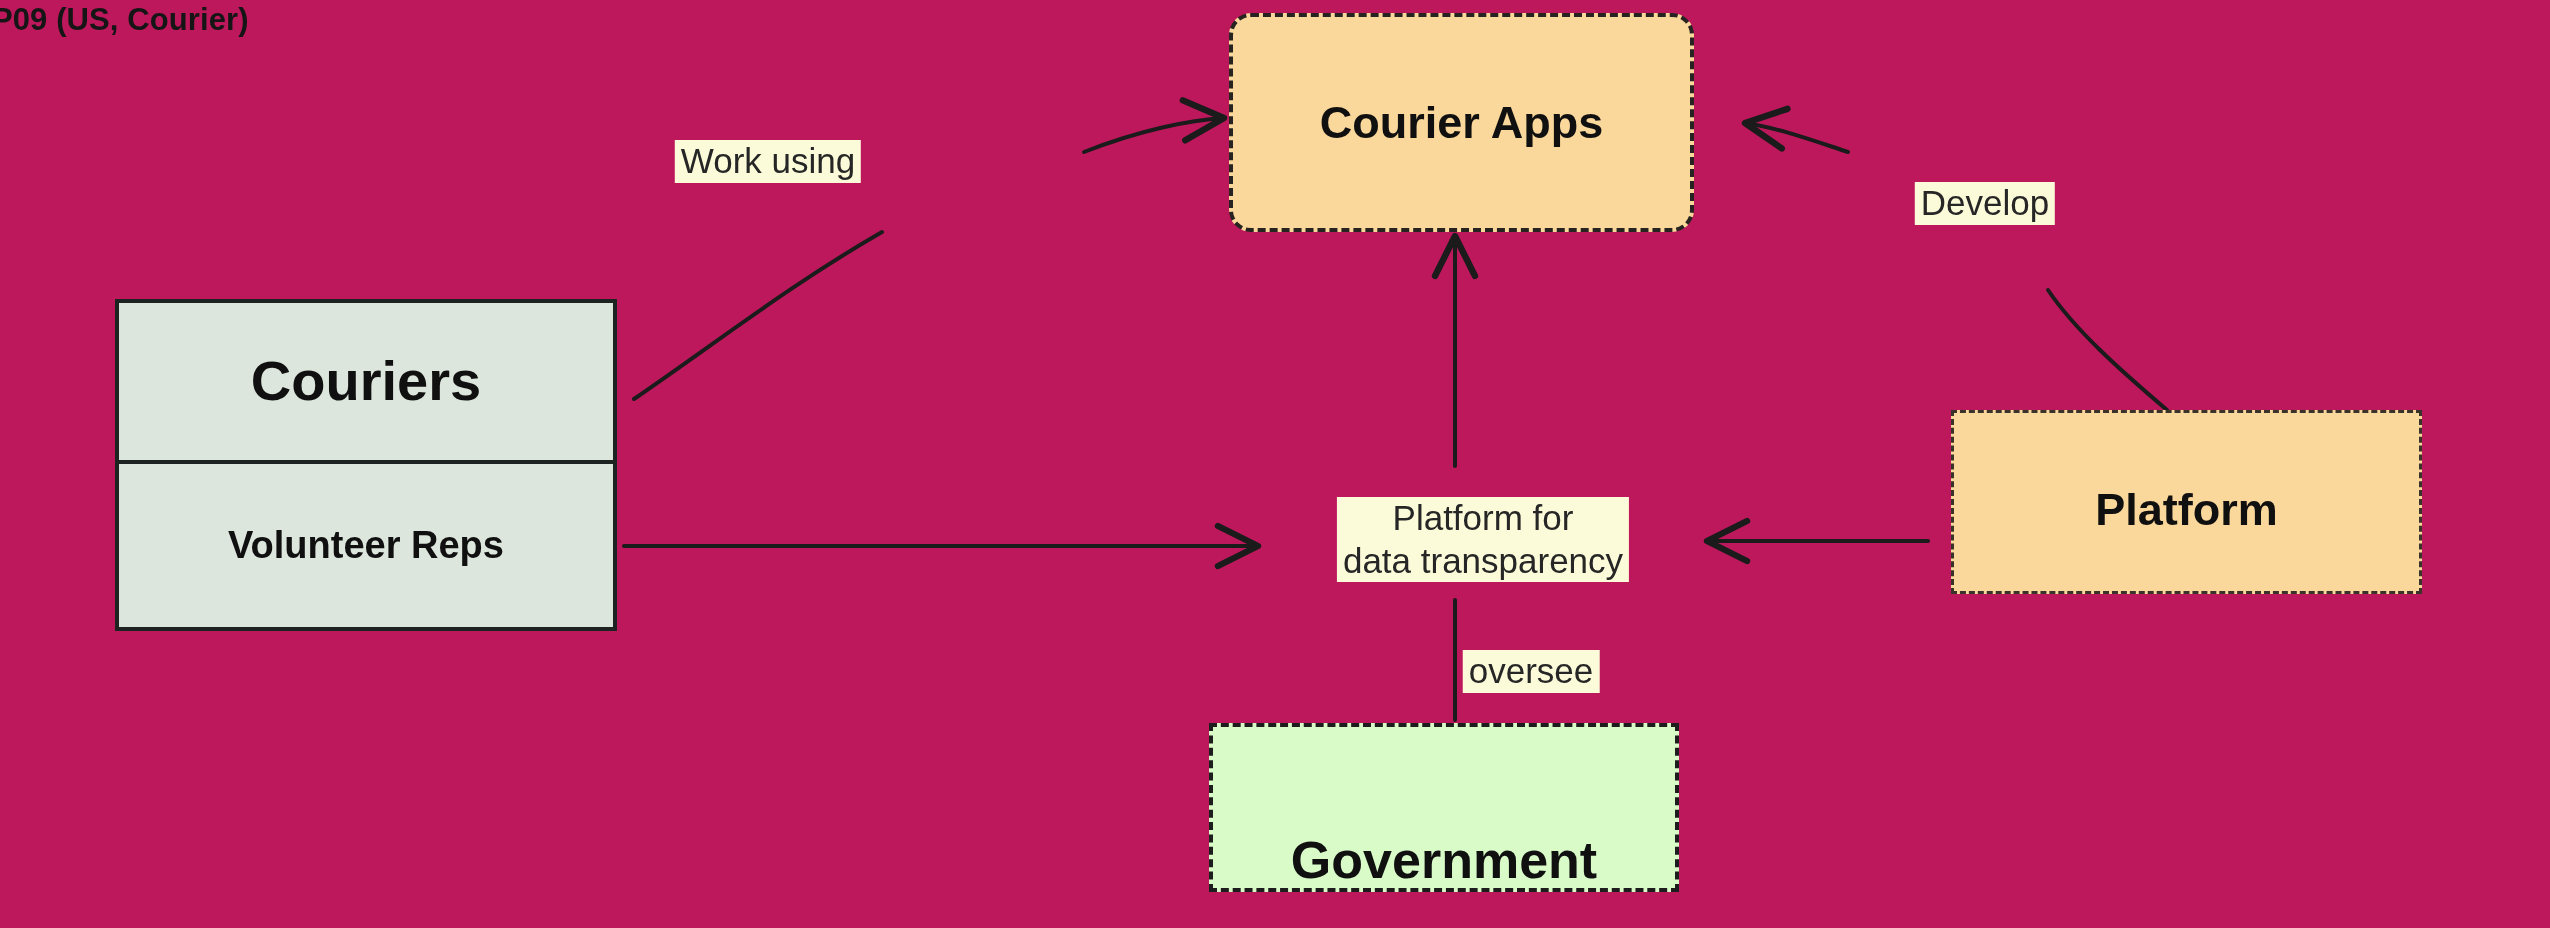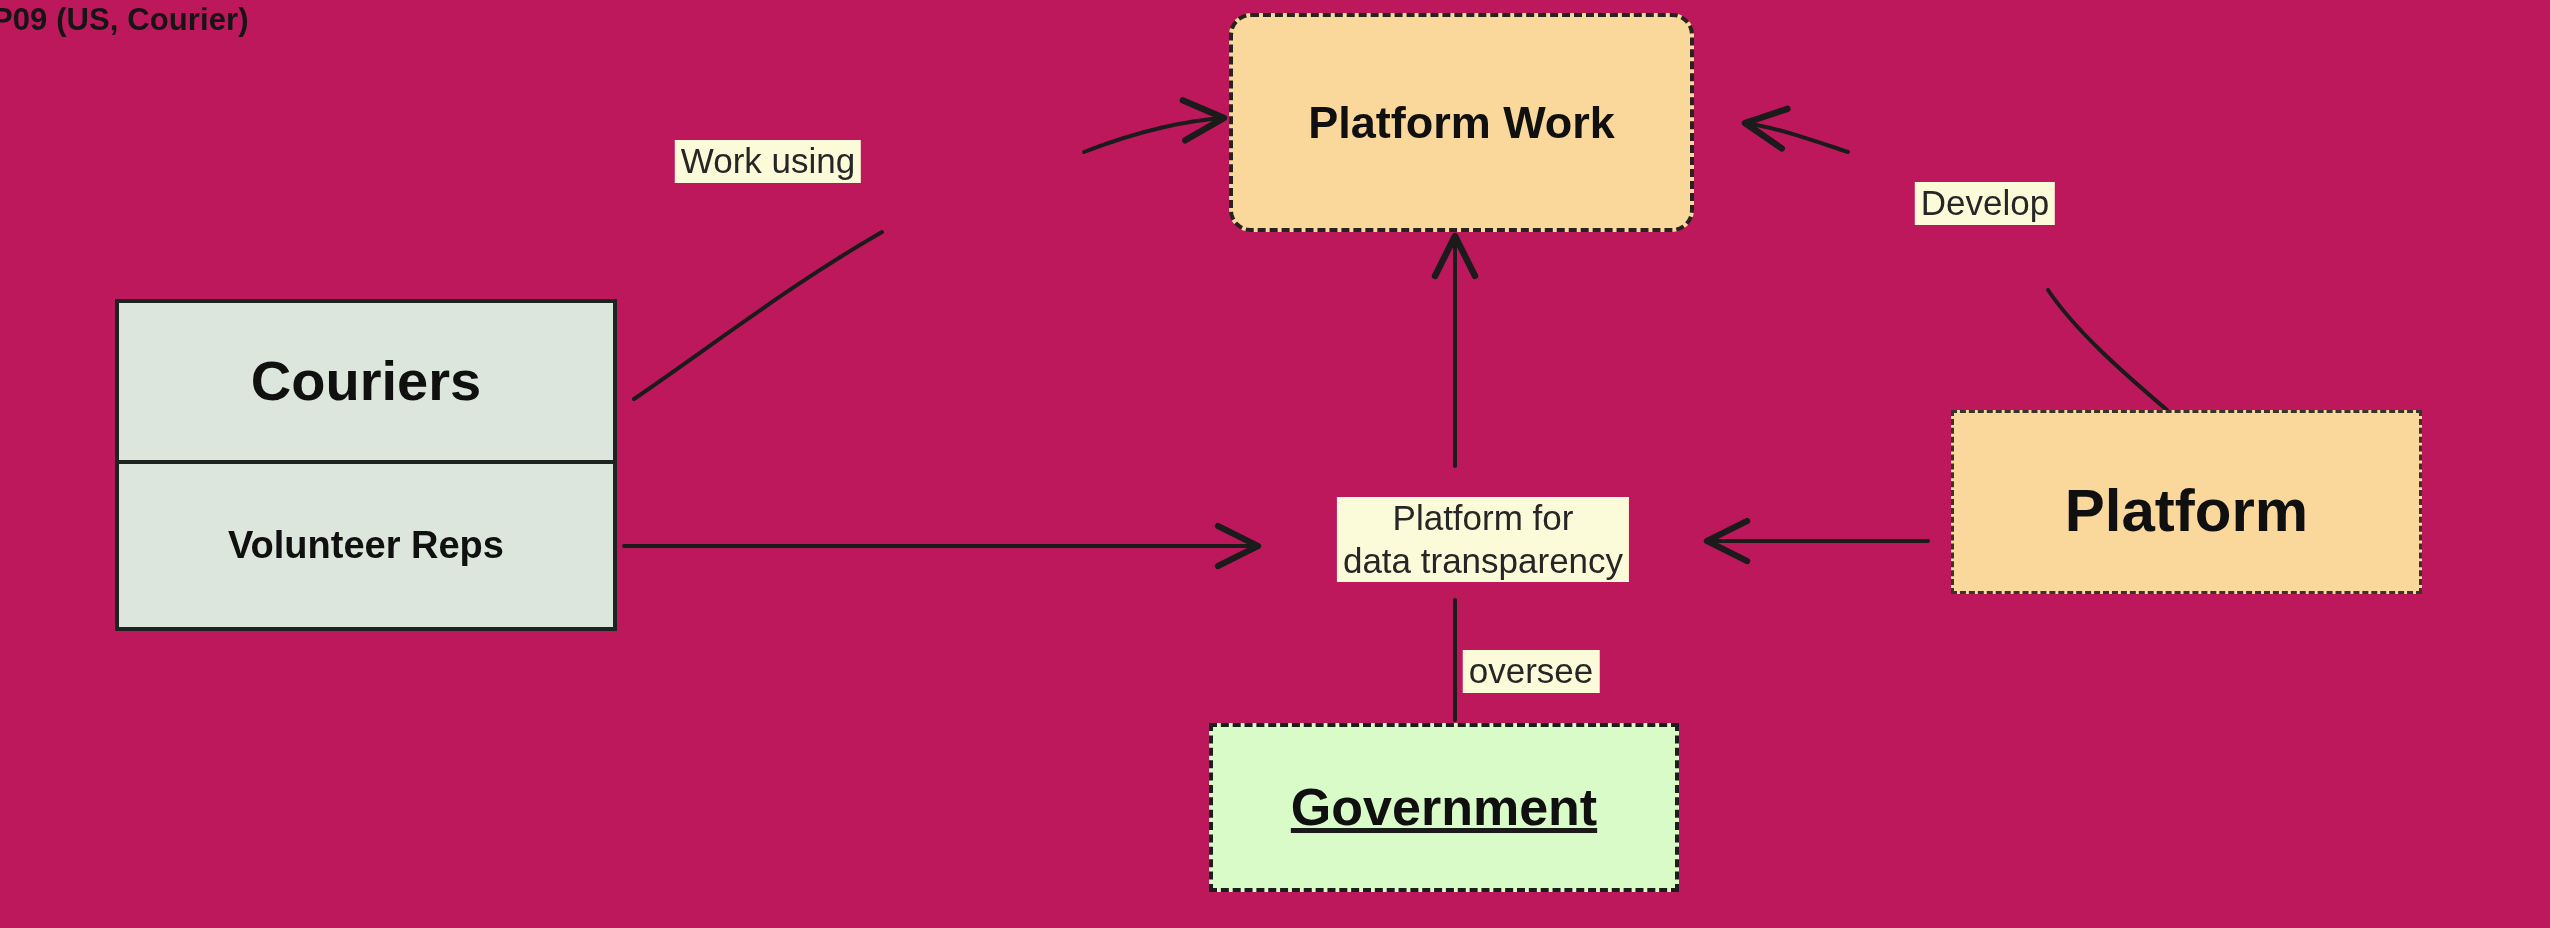--- a/index.html
+++ b/index.html
@@ -105,33 +105,32 @@
   #node-platform {
     left: 1951px;
     top: 410px;
     width: 471px;
     height: 184px;
     background: #fad79a;
     border: 3px dashed #3a332a;
     align-items: center;
     justify-content: center;
   }
-  #node-platform .node-label { font-size: 60px; margin-top: 16px; }
+  #node-platform .node-label { font-size: 45px; margin-top: 16px; }
 
   
   #node-government {
     left: 1209px;
     top: 723px;
     width: 470px;
     height: 169px;
     background: #d8fbc8;
     border: 4px dashed #1d1d1d;
     align-items: center;
-    justify-content: center;
-    text-decoration: underline;
+    justify-content: flex-end;
   }
   #node-government .node-label { font-size: 52px; }
 
   
   .edge-label {
     position: absolute;
     font-size: 35px;
     font-weight: normal;
     color: #262626;
     white-space: nowrap;
@@ -207,21 +206,21 @@
   <div class="node" id="node-couriers">
     <div id="couriers-top">
       <div class="node-label">Couriers</div>
     </div>
     <div id="couriers-bottom">
       <div class="node-label">Volunteer Reps</div>
     </div>
   </div>
 
   <div class="node" id="node-platform-apps">
-    <div class="node-label">Platform Work</div>
+    <div class="node-label">Courier Apps</div>
   </div>
 
   <div class="node" id="node-platform">
     <div class="node-label">Platform</div>
   </div>
 
   <div class="node" id="node-government">
     <div class="node-label">Government</div>
   </div>
 

